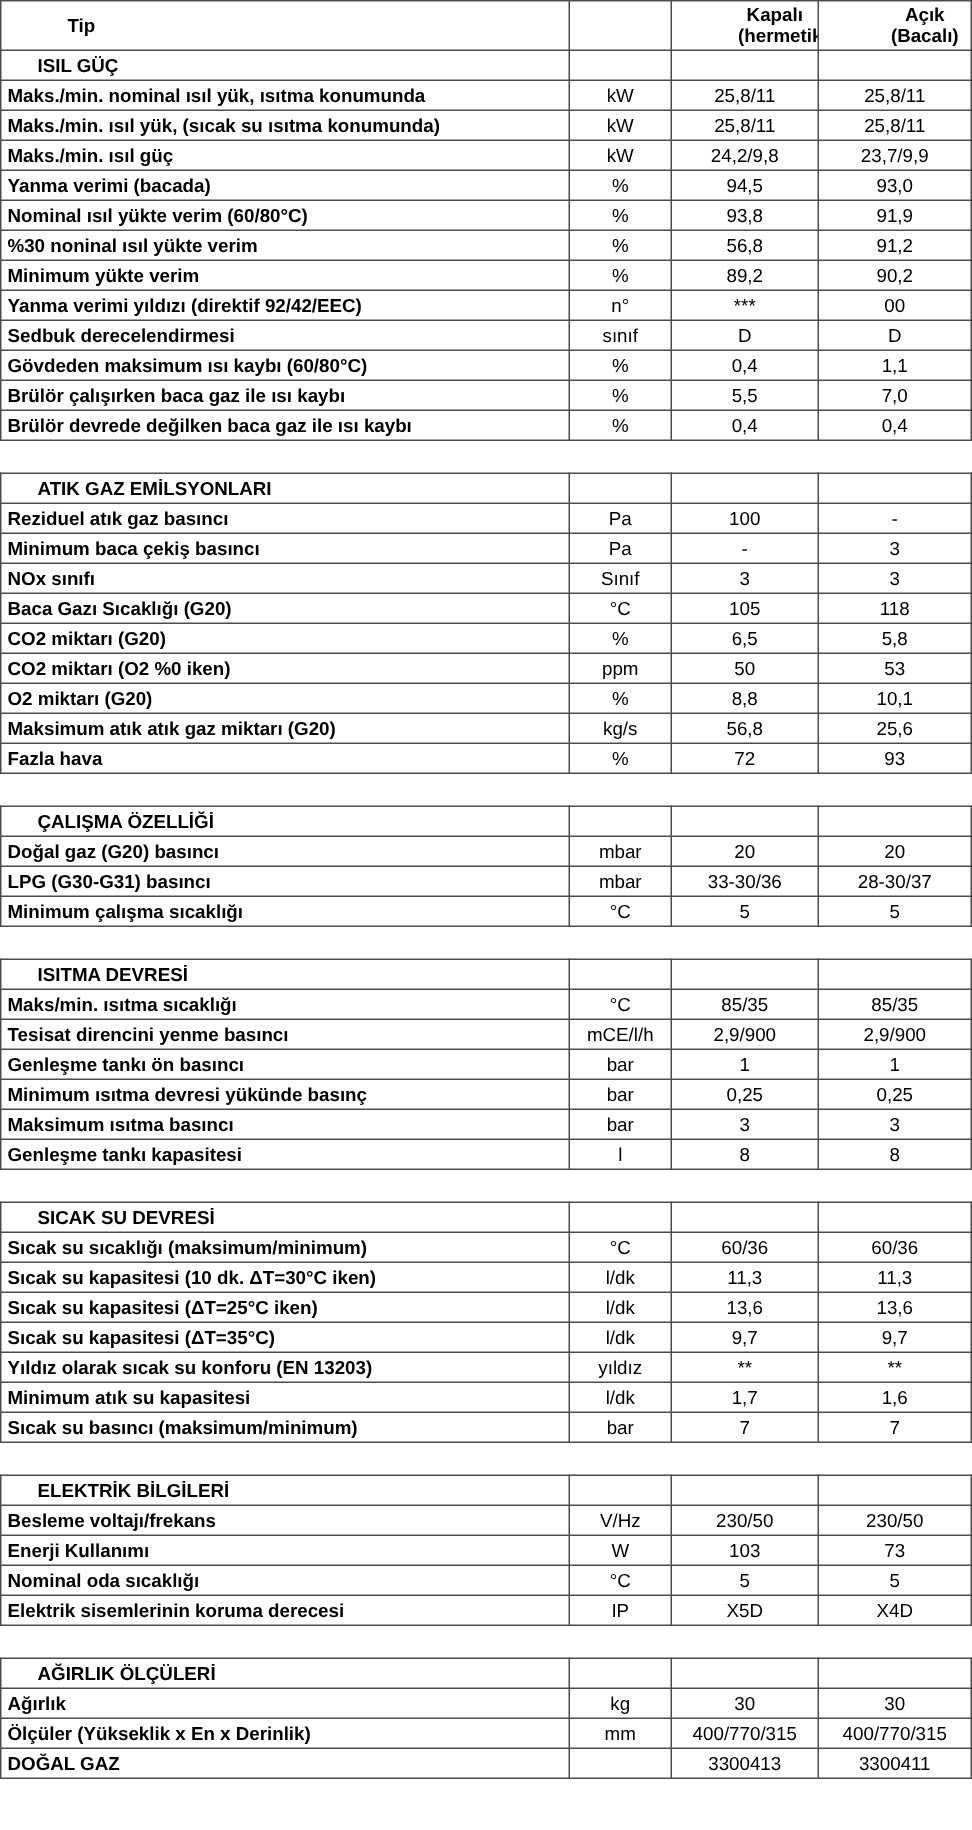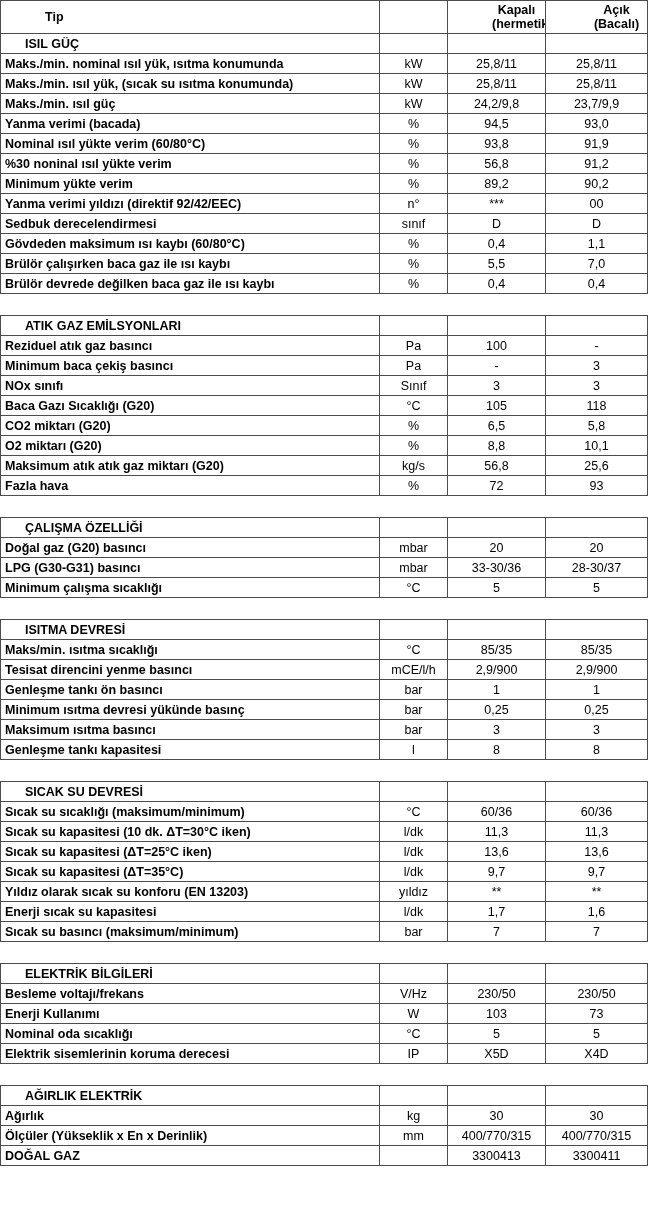--- a/index.html
+++ b/index.html
@@ -193,20 +193,26 @@
           <td class="c">105</td>
           <td class="c">118</td>
         </tr>
         <tr>
           <td class="label">CO2 miktarı (G20)</td>
           <td class="c">%</td>
           <td class="c">6,5</td>
           <td class="c">5,8</td>
         </tr>
         <tr>
+          <td class="label">CO2 miktarı (O2 %0 iken)</td>
+          <td class="c">ppm</td>
+          <td class="c">50</td>
+          <td class="c">53</td>
+        </tr>
+        <tr>
           <td class="label">O2 miktarı (G20)</td>
           <td class="c">%</td>
           <td class="c">8,8</td>
           <td class="c">10,1</td>
         </tr>
         <tr>
           <td class="label">Maksimum atık atık gaz miktarı (G20)</td>
           <td class="c">kg/s</td>
           <td class="c">56,8</td>
           <td class="c">25,6</td>
@@ -343,21 +349,21 @@
           <td class="c">9,7</td>
           <td class="c">9,7</td>
         </tr>
         <tr>
           <td class="label">Yıldız olarak sıcak su konforu (EN 13203)</td>
           <td class="c">yıldız</td>
           <td class="c">**</td>
           <td class="c">**</td>
         </tr>
         <tr>
-          <td class="label">Enerji sıcak su kapasitesi</td>
+          <td class="label">Minimum atık su kapasitesi</td>
           <td class="c">l/dk</td>
           <td class="c">1,7</td>
           <td class="c">1,6</td>
         </tr>
         <tr>
           <td class="label">Sıcak su basıncı (maksimum/minimum)</td>
           <td class="c">bar</td>
           <td class="c">7</td>
           <td class="c">7</td>
         </tr>
@@ -405,21 +411,21 @@
     </table>
     <table class="spec">
       <colgroup>
         <col class="c-label">
         <col class="c-unit">
         <col class="c-v1">
         <col class="c-v2">
       </colgroup>
       <tbody>
         <tr class="section-row">
-          <td class="label section-title">AĞIRLIK ELEKTRİK</td>
+          <td class="label section-title">AĞIRLIK ÖLÇÜLERİ</td>
           <td class="c"></td>
           <td class="c"></td>
           <td class="c"></td>
         </tr>
         <tr>
           <td class="label">Ağırlık</td>
           <td class="c">kg</td>
           <td class="c">30</td>
           <td class="c">30</td>
         </tr>

